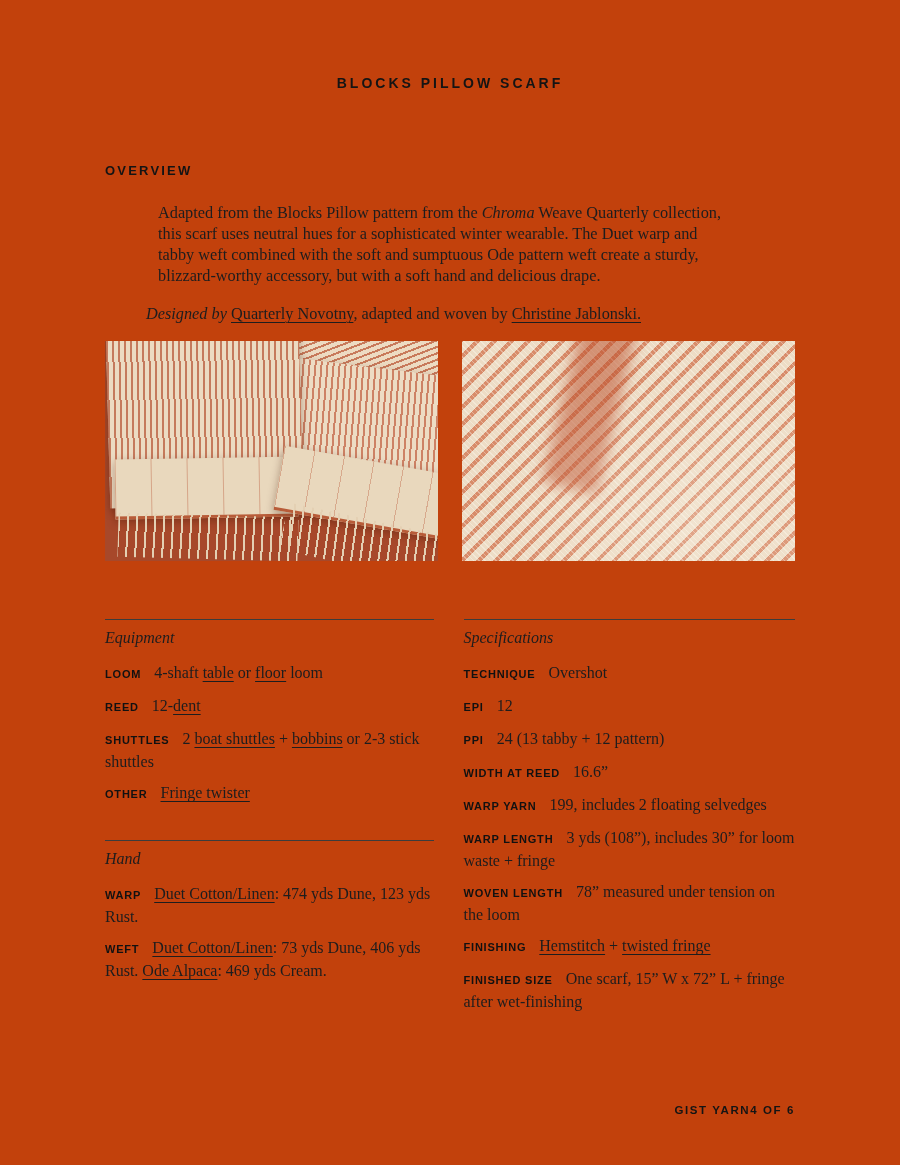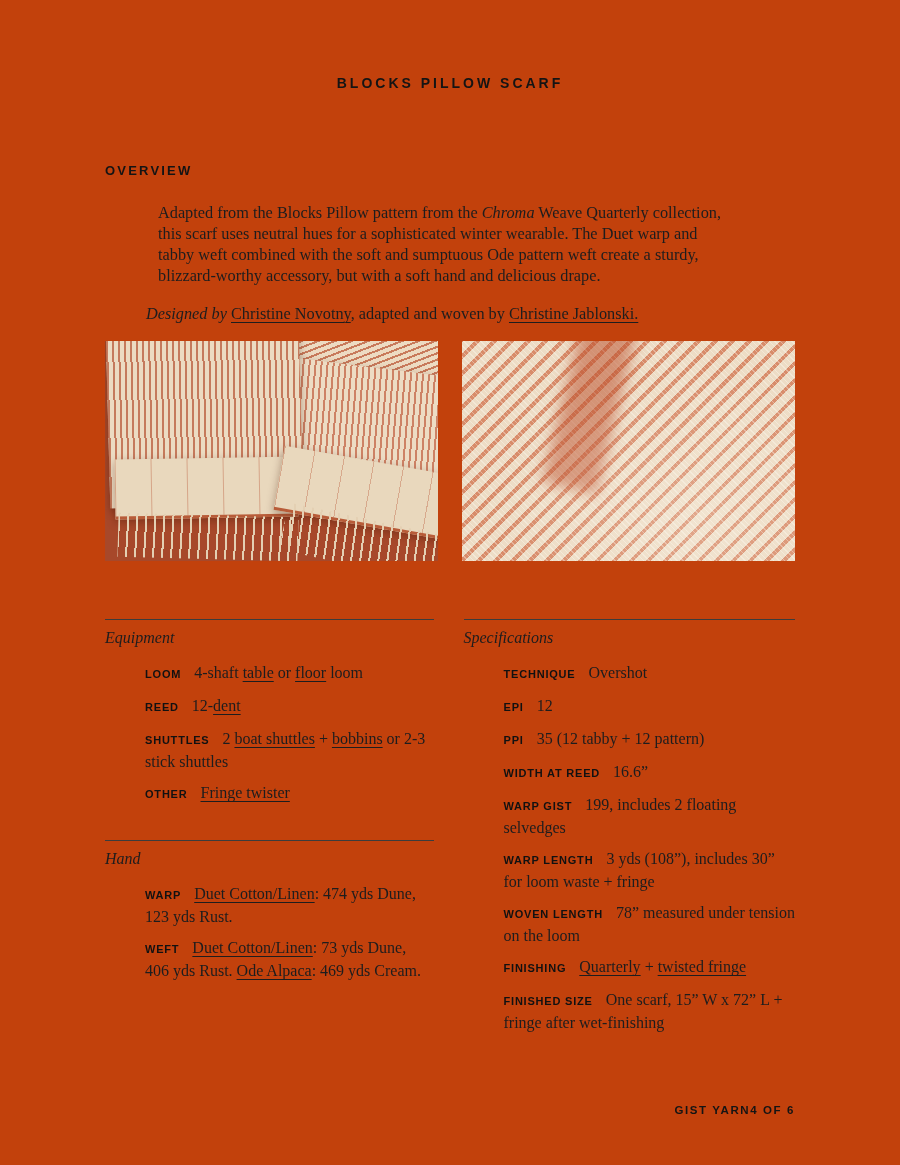--- a/index.html
+++ b/index.html
@@ -60,41 +60,41 @@
     background:radial-gradient(ellipse at 70% 80%,rgba(255,250,240,.25),rgba(0,0,0,0) 60%);}
 
   
   .columns{position:absolute;top:619px;left:105px;width:690px;display:flex;gap:30px;
            align-items:flex-start;}
   .col-left{width:330px;}
   .col-right{width:333px;}
   .section{border-top:1px solid #3c3c3c;}
   .section + .section{margin-top:35px;}
   .section-heading{font-style:italic;font-weight:400;font-size:16px;margin:9px 0 0;}
-  .rows{margin-top:15px;margin-left:40px;}
+  .rows{margin-top:15px;}
   .spec-row{margin:10px 0 0;line-height:21px;font-size:16px;}
   .spec-label{font-family:"Liberation Sans",sans-serif;font-weight:700;font-size:11px;
               letter-spacing:.8px;color:#111111;margin-right:13px;white-space:nowrap;}
 
   .footer{position:absolute;top:1104px;left:105px;width:690px;display:flex;
           justify-content:flex-end;font-family:"Liberation Sans",sans-serif;
           font-weight:700;font-size:11.5px;letter-spacing:1.6px;color:#141414;}
 </style>
 </head>
 <body>
 
 <div class="page">
 
   <div class="doc-title">BLOCKS PILLOW SCARF</div>
 
   <div class="overview-heading">OVERVIEW</div>
 
   <div class="overview-body">
     <p class="para"><span>Adapted from the Blocks Pillow pattern from the </span><em>Chroma</em><span> Weave Quarterly collection, this scarf uses neutral hues for a sophisticated winter wearable. The Duet warp and tabby weft combined with the soft and sumptuous Ode pattern weft create a sturdy, blizzard-worthy accessory, but with a soft hand and delicious drape.</span></p>
-    <p class="byline"><em>Designed by </em><a class="link" href="#">Christine Novotny</a><span>, adapted and woven by </span><a class="link" href="#">Christine Jablonski.</a></p>
+    <p class="byline"><em>Designed by </em><a class="link" href="#">Quarterly Novotny</a><span>, adapted and woven by </span><a class="link" href="#">Christine Jablonski.</a></p>
   </div>
 
   <div class="figures">
     <div class="figure fig-left">
       <div class="lf-piece lf-top-fold"></div>
       <div class="lf-piece lf-right-piece"></div>
       <div class="lf-piece lf-main"></div>
       <div class="lf-piece lf-main-block"></div>
       <div class="lf-piece lf-right-block"></div>
       <div class="lf-fringe lf-fringe-left"></div>
@@ -126,26 +126,26 @@
             <p class="spec-row"><span class="spec-label">WEFT</span><span><a href="#" class="link">Duet Cotton/Linen</a><span>: 73 yds Dune, 406 yds Rust. </span><a href="#" class="link">Ode Alpaca</a><span>: 469 yds Cream.</span></span></p>
           </div>
       </div>
     </div>
     <div class="col-right">
       <div class="section">
         <h3 class="section-heading">Specifications</h3>
         <div class="rows">
             <p class="spec-row"><span class="spec-label">TECHNIQUE</span><span><span>Overshot</span></span></p>
             <p class="spec-row"><span class="spec-label">EPI</span><span><span>12</span></span></p>
-            <p class="spec-row"><span class="spec-label">PPI</span><span><span>35 (12 tabby + 12 pattern)</span></span></p>
+            <p class="spec-row"><span class="spec-label">PPI</span><span><span>24 (13 tabby + 12 pattern)</span></span></p>
             <p class="spec-row"><span class="spec-label">WIDTH AT REED</span><span><span>16.6”</span></span></p>
-            <p class="spec-row"><span class="spec-label">WARP GIST</span><span><span>199, includes 2 floating selvedges</span></span></p>
+            <p class="spec-row"><span class="spec-label">WARP YARN</span><span><span>199, includes 2 floating selvedges</span></span></p>
             <p class="spec-row"><span class="spec-label">WARP LENGTH</span><span><span>3 yds (108”), includes 30” for loom waste + fringe</span></span></p>
             <p class="spec-row"><span class="spec-label">WOVEN LENGTH</span><span><span>78” measured under tension on the loom</span></span></p>
-            <p class="spec-row"><span class="spec-label">FINISHING</span><span><a href="#" class="link">Quarterly</a><span> + </span><a href="#" class="link">twisted fringe</a></span></p>
+            <p class="spec-row"><span class="spec-label">FINISHING</span><span><a href="#" class="link">Hemstitch</a><span> + </span><a href="#" class="link">twisted fringe</a></span></p>
             <p class="spec-row"><span class="spec-label">FINISHED SIZE</span><span><span>One scarf, 15” W x 72” L + fringe after wet-finishing</span></span></p>
           </div>
       </div>
     </div>
   </div>
 
   <div class="footer">
     <span>GIST YARN</span>
     <span>4 OF 6</span>
   </div>

